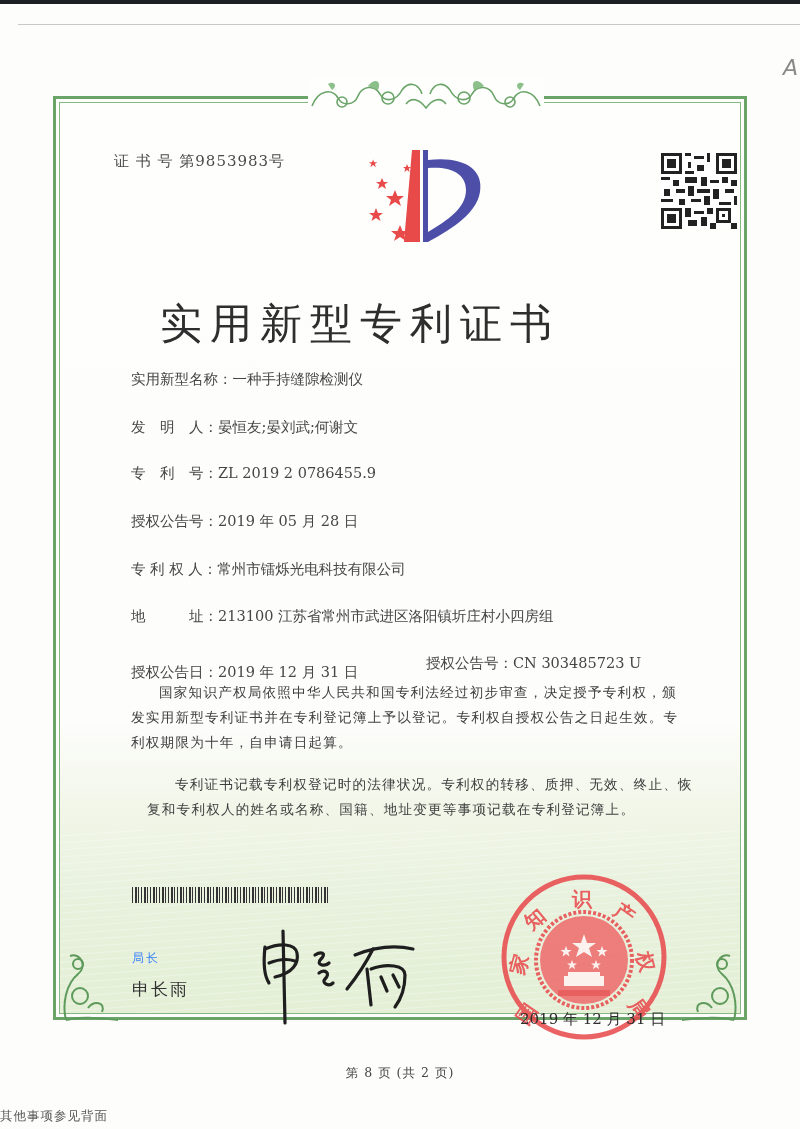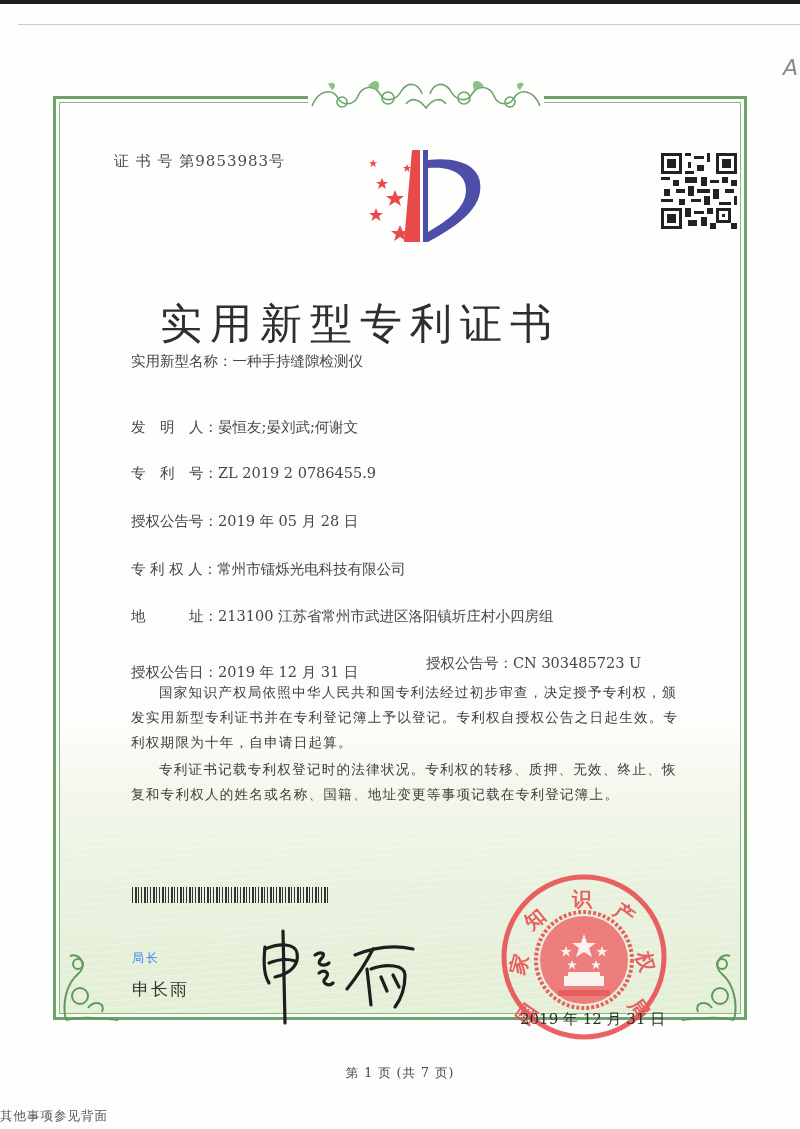--- a/index.html
+++ b/index.html
@@ -168,21 +168,21 @@
     <rect x="9" y="22" width="3" height="2"></rect>
       <rect x="13" y="21" width="2" height="3"></rect>
       <rect x="16" y="23" width="2" height="2"></rect>
     <rect x="23" y="23" width="2" height="2"></rect>
       <rect x="24" y="14" width="1" height="3"></rect>
   </g>
 </svg>
 
 <h1 class="title">实用新型专利证书</h1>
 
-<div class="field" style="top:352px;">
+<div class="field" style="top:370px;">
   <span class="label">实用新型名称：</span><span class="value">一种手持缝隙检测仪</span>
 </div>
 <div class="field" style="top:418px;">
   <span class="label">发　明　人：</span><span class="value">晏恒友;晏刘武;何谢文</span>
 </div>
 <div class="field" style="top:464px;">
   <span class="label">专　利　号：</span><span class="value">ZL 2019 2 0786455.9</span>
 </div>
 <div class="field" style="top:512px;">
   <span class="label">授权公告号：</span><span class="value">2019 年 05 月 28 日</span>
@@ -194,21 +194,21 @@
   <span class="label">地　　　址：</span><span class="value">213100 江苏省常州市武进区洛阳镇圻庄村小四房组</span>
 </div>
 <div class="field" style="top:663px;">
   <span class="label">授权公告日：</span><span class="value">2019 年 12 月 31 日</span>
 </div>
 <div class="field" style="top:654px; left:426px;">
   <span class="label">授权公告号：</span><span class="value">CN 303485723 U</span>
 </div>
 
 <p class="para" style="top:680px; margin:0;">国家知识产权局依照中华人民共和国专利法经过初步审查，决定授予专利权，颁发实用新型专利证书并在专利登记簿上予以登记。专利权自授权公告之日起生效。专利权期限为十年，自申请日起算。</p>
-<p class="para" style="top:757px; margin:0;">专利证书记载专利权登记时的法律状况。专利权的转移、质押、无效、终止、恢复和专利权人的姓名或名称、国籍、地址变更等事项记载在专利登记簿上。</p>
+<p class="para" style="top:757px; margin:16px;font-family:Liberation Mono, monospace;">专利证书记载专利权登记时的法律状况。专利权的转移、质押、无效、终止、恢复和专利权人的姓名或名称、国籍、地址变更等事项记载在专利登记簿上。</p>
 
 <div class="barcode"></div>
 
 <div class="director-title">局长</div>
 <div class="director-name">申长雨</div>
 
 <svg class="signature" viewBox="0 0 175 100">
   <g fill="none" stroke="#1e1e1e" stroke-width="3.2" stroke-linecap="round" stroke-linejoin="round">
     <path d="M10 22 C8 40, 10 52, 14 58"></path>
     <path d="M10 24 C24 18, 40 18, 42 28 C44 38, 38 48, 20 52"></path>
@@ -244,14 +244,14 @@
       <text x="30" y="54" transform="rotate(-40 40 46)">知</text>
       <text x="78" y="34">识</text>
       <text x="120" y="48" transform="rotate(35 130 42)">产</text>
       <text x="142" y="94" transform="rotate(75 150 88)">权</text>
       <text x="136" y="144" transform="rotate(55 146 136)">局</text>
     </g>
   </g>
 </svg>
 <div class="seal-date">2019 年 12 月 31 日</div>
 
-<div class="page-no">第 1 页 (共 7 页)</div>
+<div class="page-no">第 8 页 (共 2 页)</div>
 <div class="footer-note">其他事项参见背面</div>
 
 </body></html>

